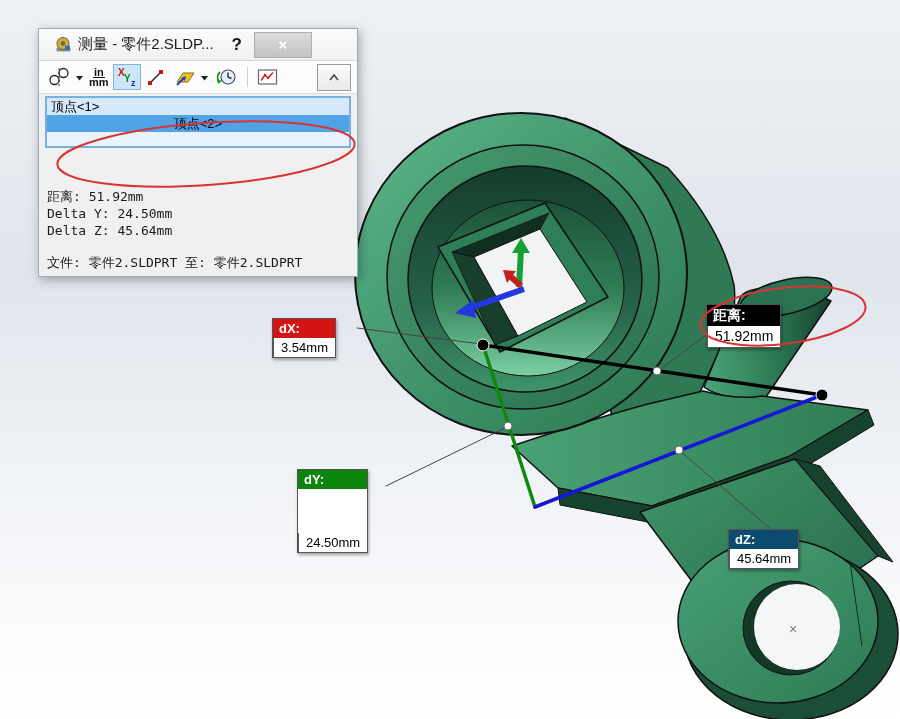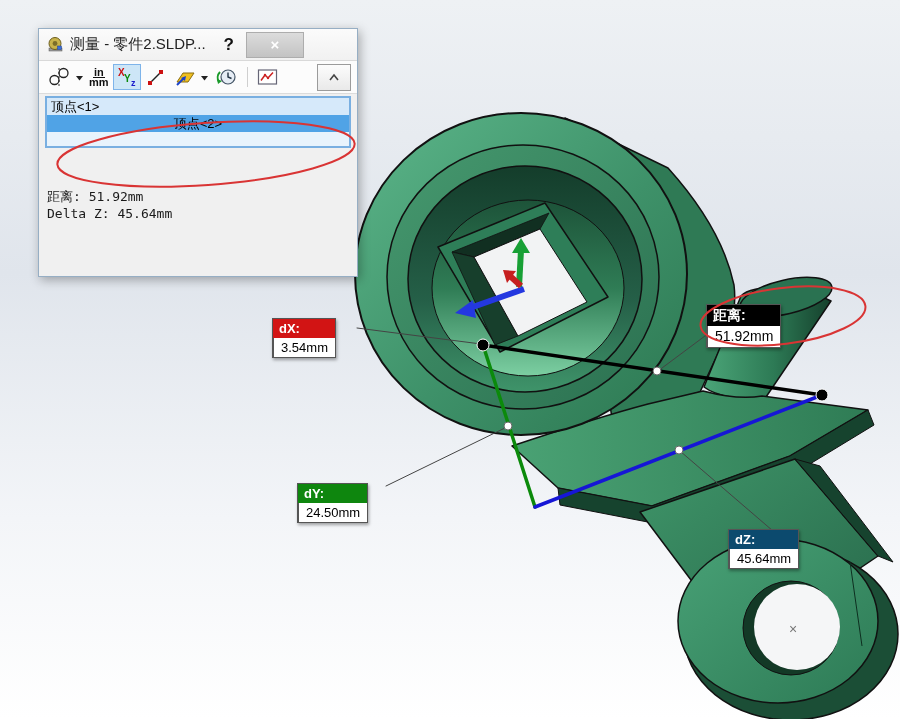--- a/index.html
+++ b/index.html
@@ -17,21 +17,21 @@
   .callout .val { background:#fff; color:#000; padding:1px 7px; border-left:1px solid #555; }
   .callout.dx .tag { background:#d21414; }
   .callout.dy .tag { background:#0e860e; }
   .callout.dz .tag { background:#0c4a6e; }
   .callout.dist { font-size:14px; line-height:19px; }
   .callout.dist .tag { background:#000; }
 
   
   .dialog { position:absolute; left:38px; top:28px; width:320px; height:249px; z-index:20;
             background:#f0f0f0; border:1px solid #96aec4; box-shadow:2px 3px 10px rgba(0,0,0,.3); }
-  .titlebar { height:32px; display:flex; align-items:center; padding:0 4px 0 8px;
+  .titlebar { height:32px; display:flex; align-items:center; padding:0 4px 0 16px;
               background:linear-gradient(#fbfbfb,#f1f1f1); border-bottom:1px solid #d9d9d9; }
   .titlebar .title { font-size:15px; color:#222; margin-left:6px; flex:0 0 auto; }
   .titlebar .help { font-size:17px; font-weight:bold; color:#111; margin-left:18px; cursor:default; }
   .titlebar .close { margin-left:12px; width:58px; height:26px; background:linear-gradient(#dcdcdc,#c3c3c3);
               border:1px solid #adadad; color:#fff; font-size:15px; font-weight:bold; text-align:center;
               line-height:24px; cursor:default; }
   .toolbar { height:33px; background:#fcfcfc; border-bottom:1px solid #dcdcdc; display:flex;
              align-items:center; padding:0 6px; }
   .tbtn { height:26px; display:flex; align-items:center; justify-content:center; padding:0 2px;
           border:1px solid transparent; margin-right:1px; }
@@ -153,21 +153,21 @@
       <circle cx="483" cy="345" r="6" fill="#000" stroke="#fff" stroke-width="1"></circle>
       <circle cx="822" cy="395" r="6" fill="#000" stroke="#fff" stroke-width="1"></circle>
     </g>
     <text x="789" y="634" font-size="14" fill="#777">×</text>
   </svg>
 
   <div class="callout dx" style="left:272px; top:318px;">
     <span class="tag">dX:</span>
     <span class="val">3.54mm</span>
   </div>
-  <div class="callout dy" style="left:297px; top:483px;">
+  <div class="callout dy" style="left:297px; top:469px;gap:44px;">
     <span class="tag">dY:</span>
     <span class="val">24.50mm</span>
   </div>
   <div class="callout dz" style="left:728px; top:529px;">
     <span class="tag">dZ:</span>
     <span class="val">45.64mm</span>
   </div>
   <div class="callout dist" style="left:706px; top:304px;">
     <span class="tag">距离:</span>
     <span class="val">51.92mm</span>
@@ -255,22 +255,24 @@
       </span>
     </div>
 
     <div class="listbox">
       <div class="litem sel-light">顶点&lt;1&gt;</div>
       <div class="litem sel-strong">顶点&lt;2&gt;</div>
     </div>
 
     <div class="results">
       <div class="rline">距离: 51.92mm</div>
+      <div class="rline">Delta Y: 24.50mm</div>
       <div class="rline">Delta Z: 45.64mm</div>
       <div class="gap"></div>
+      <div class="rline">文件: 零件2.SLDPRT 至: 零件2.SLDPRT</div>
     </div>
   </div>
 
   <svg class="overlay" width="900" height="719" viewBox="0 0 900 719">
     <ellipse cx="206" cy="154" rx="149" ry="31" transform="rotate(-4 206 154)" fill="none" stroke="#d93434" stroke-width="2"></ellipse>
     <ellipse cx="783" cy="316" rx="83" ry="28" transform="rotate(-7 783 316)" fill="none" stroke="#d93434" stroke-width="2"></ellipse>
   </svg>
 
 </div>
 

